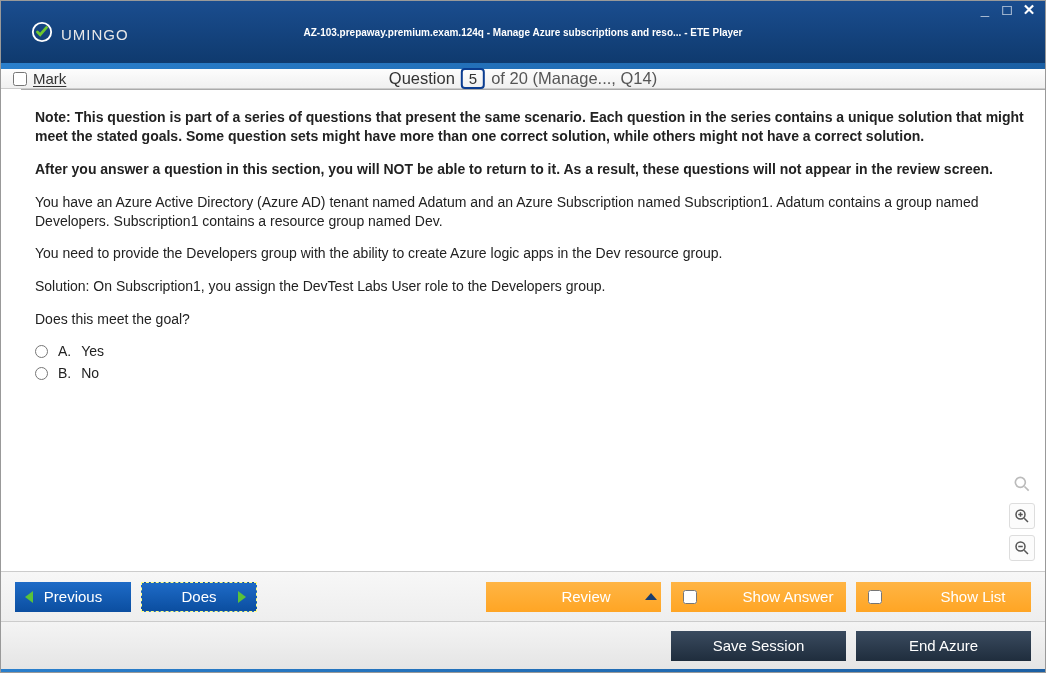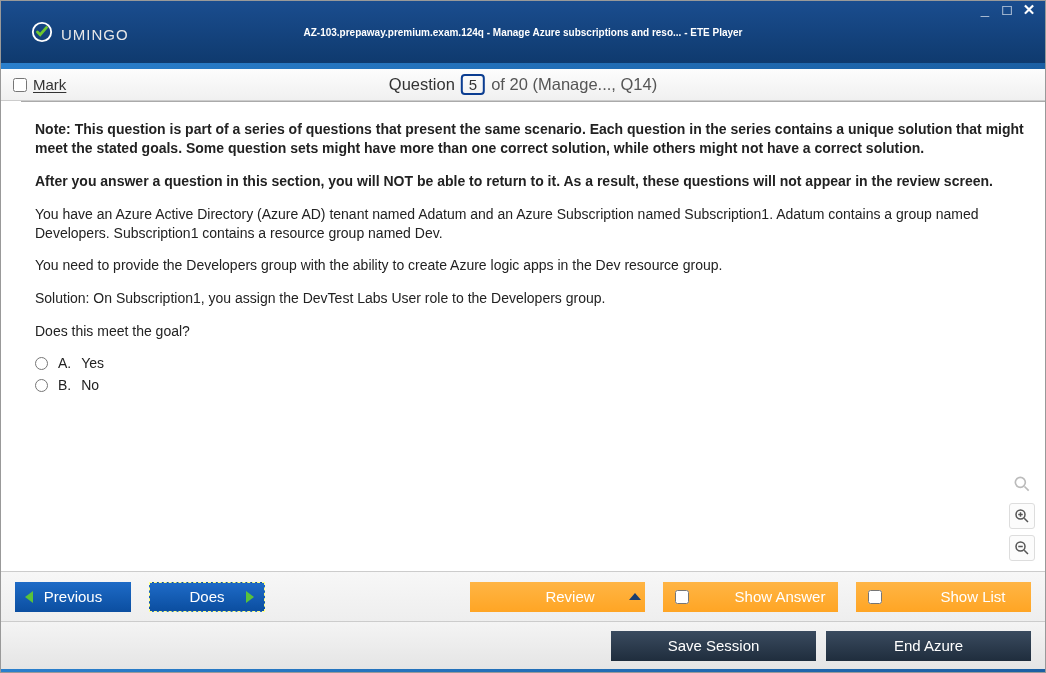--- a/index.html
+++ b/index.html
@@ -6,57 +6,57 @@
   body { font-family: Arial, Helvetica, sans-serif; background: #fff; width: 1046px; height: 673px; position: relative; overflow: hidden; border: 1px solid #999; display: flex; flex-direction: column; }
   
   .titlebar { background: linear-gradient(to bottom, #1a4d8f 0%, #0f3a6e 100%); height: 62px; display: flex; align-items: center; padding: 0 10px 0 30px; position: relative; color: #fff; }
   .titlebar-accent { height: 6px; background: linear-gradient(to right, #2a7fcc, #1b5fa3); }
   .logo { display: flex; align-items: flex-end; gap: 8px; font-size: 15px; letter-spacing: 1px; color: #e8e8e8;}
   .logo svg { width: 22px; height: 22px; }
   .title-text { position: absolute; left: 50%; transform: translateX(-50%); color: #fff; font-size: 10px; font-weight: bold; white-space: nowrap; }
   .win-controls { position: absolute; right: 8px; top: 2px; display: flex; gap: 6px; color: #fff; font-size: 15px; font-weight: bold; }
   .win-controls span { cursor: pointer; width: 16px; text-align: center; line-height: 14px; }
   
-  .info-bar { height: 32px; background: linear-gradient(to bottom, #fdfdfd, #f0f0f0); border-bottom: 1px solid #ccc; display: flex; align-items: center; padding: 0 12px; position: relative; }
+  .info-bar { height: 20px; background: linear-gradient(to bottom, #fdfdfd, #f0f0f0); border-bottom: 1px solid #ccc; display: flex; align-items: center; padding: 0 12px; position: relative; }
   .mark-box { display: flex; align-items: center; gap: 6px; font-size: 15px; color: #333; }
   .mark-box input { width: 14px; height: 14px; }
   .mark-box label { text-decoration: underline; text-underline-offset: 2px; }
   .mark-box label::first-letter { text-decoration: underline; }
   .q-pos { position: absolute; left: 50%; transform: translateX(-50%); font-size: 16.5px; color: #333; display: flex; align-items: center; gap: 6px;}
   .q-pos .qlabel { font-weight: normal; }
   .q-num-box { border: 2px solid #0b3d91; border-radius: 4px; padding: 0 6px; font-size: 15px; }
   .q-pos .rest { color: #555; }
   
   .content { flex: 1; background: #fff; padding: 18px 14px 10px 14px; font-size: 14px; color: #222; overflow: auto; position: relative; border-top: 1px solid #aaa; margin-left: 20px;}
   .content p { margin-bottom: 14px; line-height: 1.35; }
   .content .bold { font-weight: bold; }
   .options { margin-top: 4px; }
   .opt-row { display: flex; align-items: center; gap: 10px; margin-bottom: 6px; font-size: 14px; }
   .opt-row input { width: 13px; height: 13px; }
   
   .zoom-tools { position: absolute; right: 10px; bottom: 10px; display: flex; flex-direction: column; gap: 6px; }
   .zoom-tools .ztool { width: 26px; height: 26px; display:flex; align-items:center; justify-content:center; cursor:pointer; color:#888; border:1px solid #ddd; border-radius:3px; background:#fcfcfc; }
   .zoom-tools .ztool.search { border:none; background:none; }
   
-  .actionbar1 { height: 50px; background: linear-gradient(to bottom, #f7f7f7, #eee); border-top: 1px solid #ccc; display:flex; align-items:center; padding: 16px 14px; gap: 18px; }
+  .actionbar1 { height: 50px; background: linear-gradient(to bottom, #f7f7f7, #eee); border-top: 1px solid #ccc; display:flex; align-items:center; padding: 16px 14px; gap: 10px; }
   .btn { height: 30px; border: none; color: #fff; font-size: 15px; cursor: pointer; display:flex; align-items:center; justify-content:center; padding: 0 12px; }
   .btn-blue { background: linear-gradient(to bottom, #1e6bc7, #0b4ea0); width: 116px; position: relative; }
   .btn-blue.prev::before { content:""; position:absolute; left:10px; width:0; height:0; border-top:6px solid transparent; border-bottom:6px solid transparent; border-right:8px solid #5ac23a; }
   .btn-blue.next { border: 1px dashed #ff8; }
   .btn-blue.next::after { content:""; position:absolute; right:10px; width:0; height:0; border-top:6px solid transparent; border-bottom:6px solid transparent; border-left:8px solid #5ac23a; }
   
   .spacer { flex: 1; }
   .btn-orange { background: linear-gradient(to bottom, #ffb545, #ffa524); width: 175px; gap: 12px; justify-content: flex-start; padding-left: 12px;}
   .btn-orange.review { justify-content: center; padding-left: 50px;}
   .btn-orange input[type=checkbox]{ width:14px; height:14px; accent-color: #fff; }
   .btn-orange .tri-up { width:0; height:0; border-left:6px solid transparent; border-right:6px solid transparent; border-bottom:7px solid #1a3d6e; margin-left: 22px;}
   .btn-orange span { flex:1; text-align:center;margin-left:33px; }
   
   .actionbar2 { height: 48px; background: linear-gradient(to bottom, #f4f4f4, #e5e5e5); border-top: 1px solid #ccc; display:flex; align-items:center; justify-content:flex-end; padding: 0 14px; gap: 10px; }
-  .btn-dark { background: linear-gradient(to bottom, #3a4b5f, #1f2d3d); width: 205px; height: 30px; }
+  .btn-dark { background: linear-gradient(to bottom, #3a4b5f, #1f2d3d); width: 175px; height: 30px; }
   .bottom-edge { height:3px; background: linear-gradient(to right, #2a7fcc, #1b5fa3); }
 </style>
 </head>
 <body>
 
 <div class="titlebar">
   <div class="logo">
     <svg viewBox="0 0 24 24">
         <circle cx="12" cy="12" r="10" fill="none" stroke="#fff" stroke-width="2"></circle>
         <path d="M7 12 l3 3 l7 -8" fill="none" stroke="#6fc72e" stroke-width="3" stroke-linecap="round"></path>

